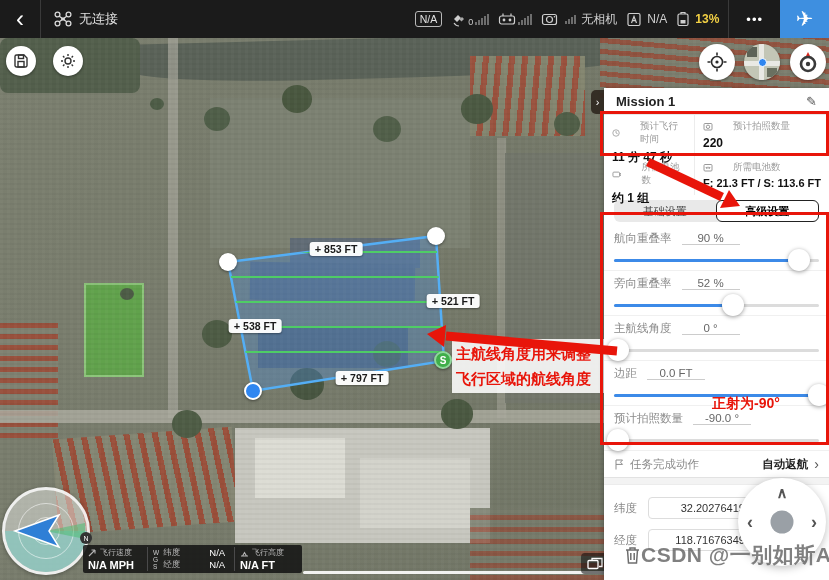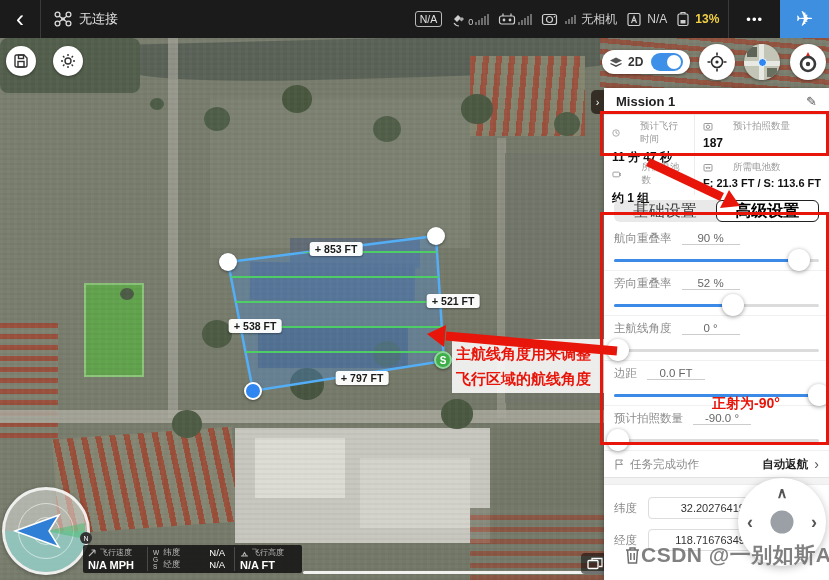--- a/index.html
+++ b/index.html
@@ -73,21 +73,21 @@
   .phead{height:26px;display:flex;align-items:center;padding:0 12px;border-bottom:1px solid #e8e8e8;}
   .phead .t{font-size:13px;font-weight:bold;color:#222;text-align:center;}
   .phead .edit{margin-left:auto;font-size:13px;color:#555;cursor:pointer;}
   .stats{display:grid;grid-template-columns:1fr 1fr;}
   .cell{height:40px;box-sizing:border-box;padding:5px 8px 0;}
   .cell.cr{border-left:1px solid #ececec;}
   .cell.rb{border-top:1px solid #ececec;}
   .cell .lab{display:flex;align-items:center;gap:20px;font-size:9.5px;color:#9a9a9a;}
   .cell .val{font-size:12px;font-weight:bold;color:#111;margin-top:3px;white-space:nowrap;}
   .tabs{display:flex;margin:5px 10px 4px;background:#e9e9e9;border-radius:6px;height:22px;}
-  .tab{flex:1;display:flex;align-items:center;justify-content:center;font-size:16px;color:#444;
+  .tab{flex:1;display:flex;align-items:center;justify-content:center;font-size:11px;color:#444;
        cursor:pointer;box-sizing:border-box;}
   .tab.active{background:#fff;border:1.5px solid #222;border-radius:6px;font-weight:bold;color:#000000;}
   .srow{height:45px;box-sizing:border-box;padding:4px 10px 0;border-bottom:1px solid #f0f0f0;position:relative;}
   .shead{display:flex;align-items:center;gap:10px;font-size:11.5px;color:#8b8b8b;height:17px;}
   .sval{min-width:52px;text-align:center;border-bottom:1px solid #ccc;color:#666;font-size:11.5px;padding:0 3px;}
   .slider{position:relative;height:22px;margin-top:2px;}
   .track{position:absolute;left:0;right:0;top:10px;height:3px;background:#dcdcdc;border-radius:2px;}
   .fill{position:absolute;left:0;top:10px;height:3px;background:#3c8ae8;border-radius:2px;}
   .thumb{position:absolute;top:0;width:22px;height:22px;background:#fff;border-radius:50%;
          box-shadow:0 1px 4px rgba(0,0,0,.4);cursor:pointer;}
@@ -304,30 +304,20 @@
         <rect x="5.5" y="2" width="5" height="3.5"></rect>
     </svg>
   </div>
   <div class="cbtn" style="left:53px;top:46px;width:30px;height:30px;">
     <svg width="18" height="18" viewBox="0 0 18 18" fill="none" stroke="#333" stroke-width="1.4">
       <circle cx="9" cy="9" r="3"></circle>
       <path d="M9 2 V4 M9 14 V16 M2 9 H4 M14 9 H16 M4 4 L5.4 5.4 M12.6 12.6 L14 14 M14 4 L12.6 5.4 M5.4 12.6 L4 14"></path>
     </svg>
   </div>
 
-  <div class="pill2d">
-    <svg width="14" height="13" viewBox="0 0 14 13" fill="none" stroke="#444" stroke-width="1.3">
-      <path d="M7 1.5 L13 4.5 L7 7.5 L1 4.5 Z" fill="#555" stroke="none"></path>
-      <path d="M1.5 7.5 L7 10.2 L12.5 7.5"></path>
-    </svg>
-    <span class="lbl">2D</span>
-    <span class="toggle">
-        <span class="knob"></span>
-      </span>
-  </div>
   <div class="cbtn" style="left:699px;top:44px;width:36px;height:36px;">
     <svg width="22" height="22" viewBox="0 0 22 22" fill="none" stroke="#2c2c2c" stroke-width="1.6">
       <circle cx="11" cy="11" r="5.5"></circle>
         <circle cx="11" cy="11" r="1.6" fill="#2c2c2c" stroke="none"></circle>
       <path d="M11 1.5 V4.5 M11 17.5 V20.5 M1.5 11 H4.5 M17.5 11 H20.5"></path>
     </svg>
   </div>
   <div class="cbtn minimap" style="left:744px;top:44px;width:36px;height:36px;">
     <span class="r1"></span>
     <span class="r2"></span>
@@ -363,21 +353,21 @@
         <div class="val">11 分 47 秒</div>
       </div>
       <div class="cell cr">
         <div class="lab">
           <svg width="10" height="9" viewBox="0 0 10 9" fill="none" stroke="#9a9a9a" stroke-width="1">
               <rect x="1" y="1.5" width="8" height="6.5" rx="1"></rect>
               <circle cx="5" cy="4.8" r="1.7"></circle>
             </svg>
           <span>预计拍照数量</span>
         </div>
-        <div class="val">187</div>
+        <div class="val">220</div>
       </div>
       <div class="cell rb">
         <div class="lab">
           <svg width="10" height="10" viewBox="0 0 10 10" fill="none" stroke="#9a9a9a" stroke-width="1">
               <rect x="1" y="3" width="7" height="5" rx="1"></rect>
               <path d="M8.5 4.5 h1 v2 h-1"></path>
             </svg>
           <span>所需电池数</span>
         </div>
         <div class="val">约 1 组</div>

